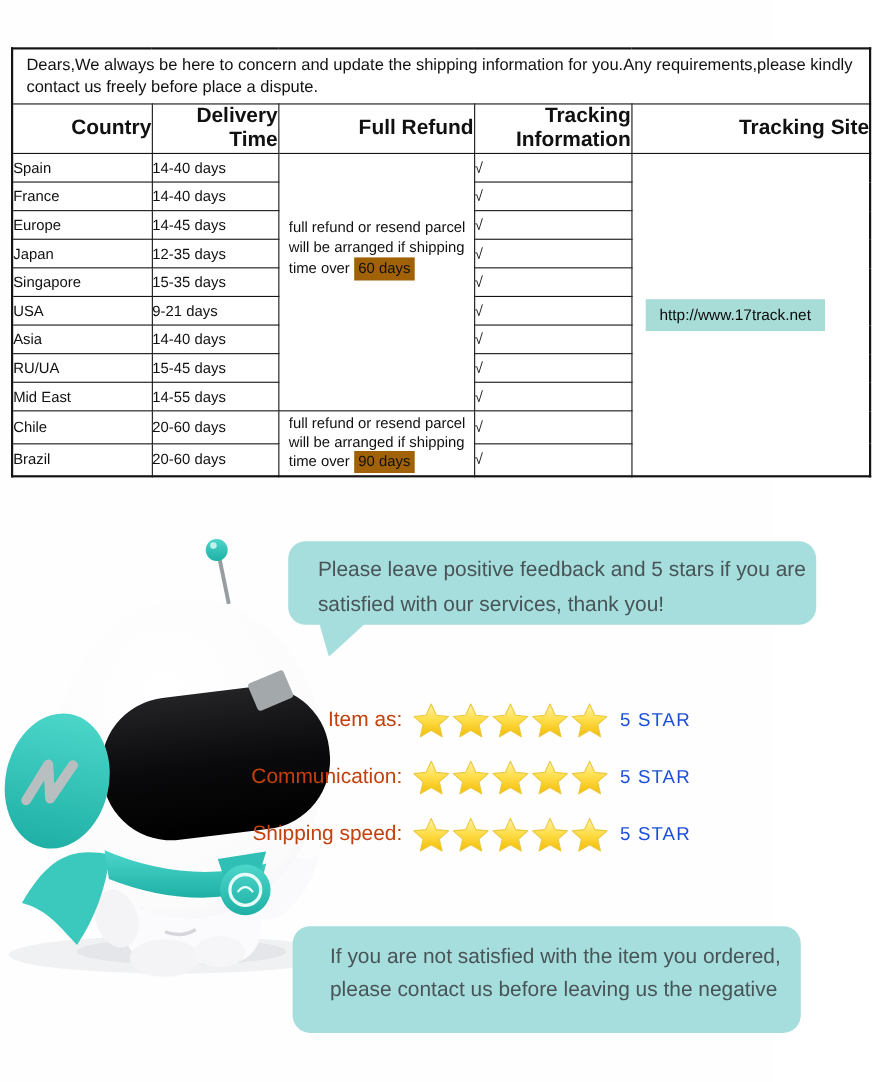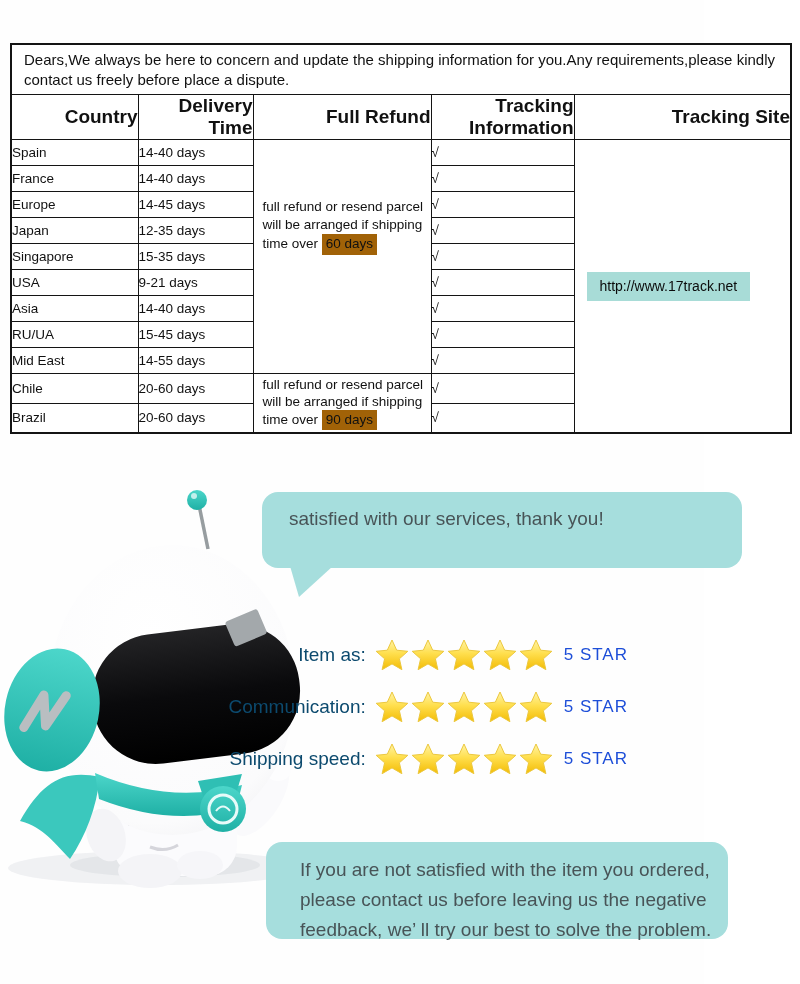--- a/index.html
+++ b/index.html
@@ -21,21 +21,21 @@
 
   
   .bubble { position:absolute; background:#a6dedd; border-radius:16px; color:#485457; font-size:19px; }
   .bubble-top { left:262px; top:492px; width:480px; height:76px; padding:11px 0 0 27px; line-height:31px; }
   .bubble-top-tail { position:absolute; left:283px; top:566px; width:50px; height:31px; background:#a6dedd; clip-path:polygon(14% 0, 100% 0, 32% 100%); }
   .bubble-bottom { left:266px; top:842px; width:462px; height:97px; padding:13px 0 0 34px; line-height:30px; }
 
   
   .ratings { position:absolute; top:637px; right:76px; }
   .rating-row { display:flex; justify-content:flex-end; align-items:center; margin-bottom:16px; height:36px; }
-  .rating-label { font-size:19px; color:#0c4a6e; margin-right:8px; white-space:nowrap; }
+  .rating-label { font-size:19px; color:#c2410c; margin-right:8px; white-space:nowrap; }
   .stars { display:flex; align-items:center; }
   .stars svg { display:block; margin:0 1px; }
   .rating-suffix { font-size:17px; color:#1d4ed8; margin-left:10px; letter-spacing:1px; white-space:nowrap; }
 
   
   .robot { position:absolute; left:0px; top:475px; width:330px; height:420px; }
 </style>
 </head>
 <body>
 
@@ -199,20 +199,21 @@
     <path d="M198,306 L242,299 L229,342 L206,330 Z" fill="#2fbfb4"></path>
 
     <g>
       <circle cx="223" cy="334" r="23" fill="url(#tealGrad)"></circle>
       <circle cx="223" cy="334" r="14" fill="none" stroke="#e7fbf9" stroke-width="3"></circle>
       <path d="M216,336 q7,-9 14,0" fill="none" stroke="#e7fbf9" stroke-width="2"></path>
     </g>
   </svg>
 
   <div class="bubble bubble-top">
+    <div>Please leave positive feedback and 5 stars if you are</div>
     <div>satisfied with our services, thank you!</div>
   </div>
   <div class="bubble-top-tail"></div>
 
   <div class="ratings">
 
     <div class="rating-row">
       <span class="rating-label">Item as:</span>
       <span class="stars">
         <svg width="34" height="34" viewBox="0 0 34 34">
@@ -276,16 +277,15 @@
           </svg>
       </span>
       <span class="rating-suffix">5 STAR</span>
     </div>
 
   </div>
 
   <div class="bubble bubble-bottom">
     <div>If you are not satisfied with the item you ordered,</div>
     <div>please contact us before leaving us the negative</div>
-    <div>feedback, we’ ll try our best to solve the problem.</div>
   </div>
 
 </div>
 
 </body></html>

